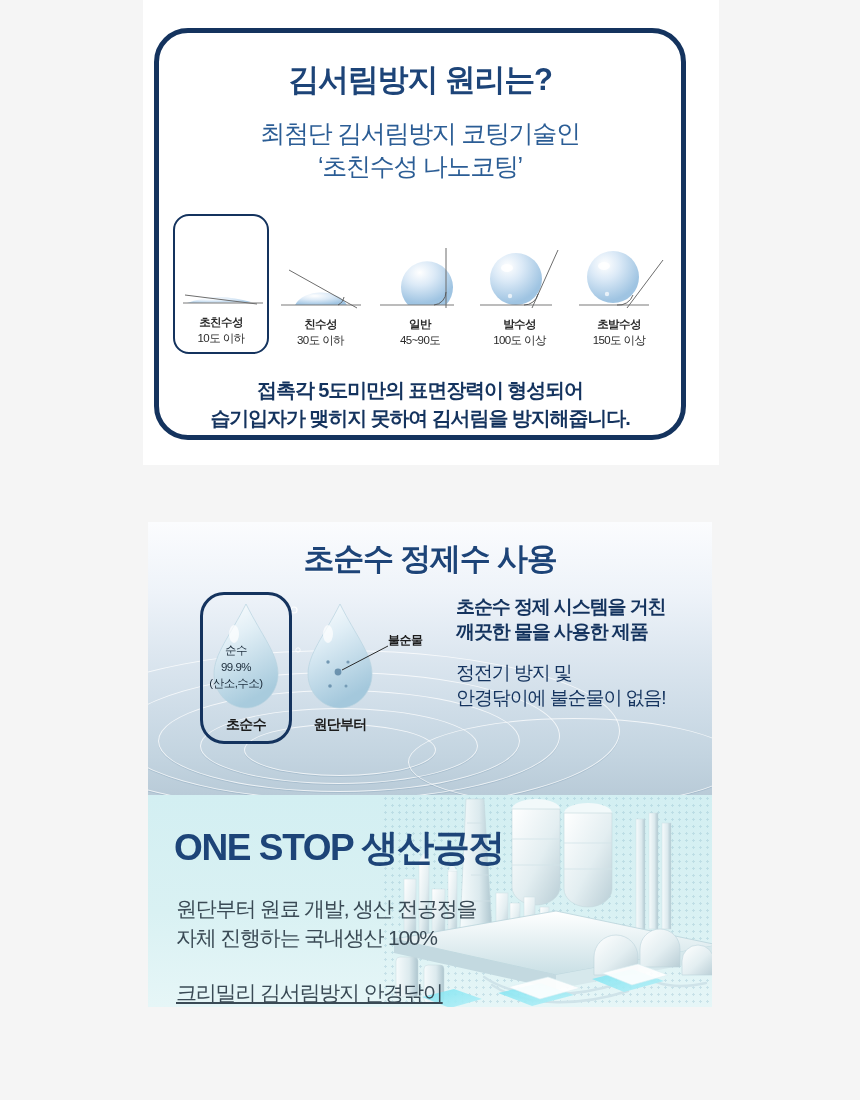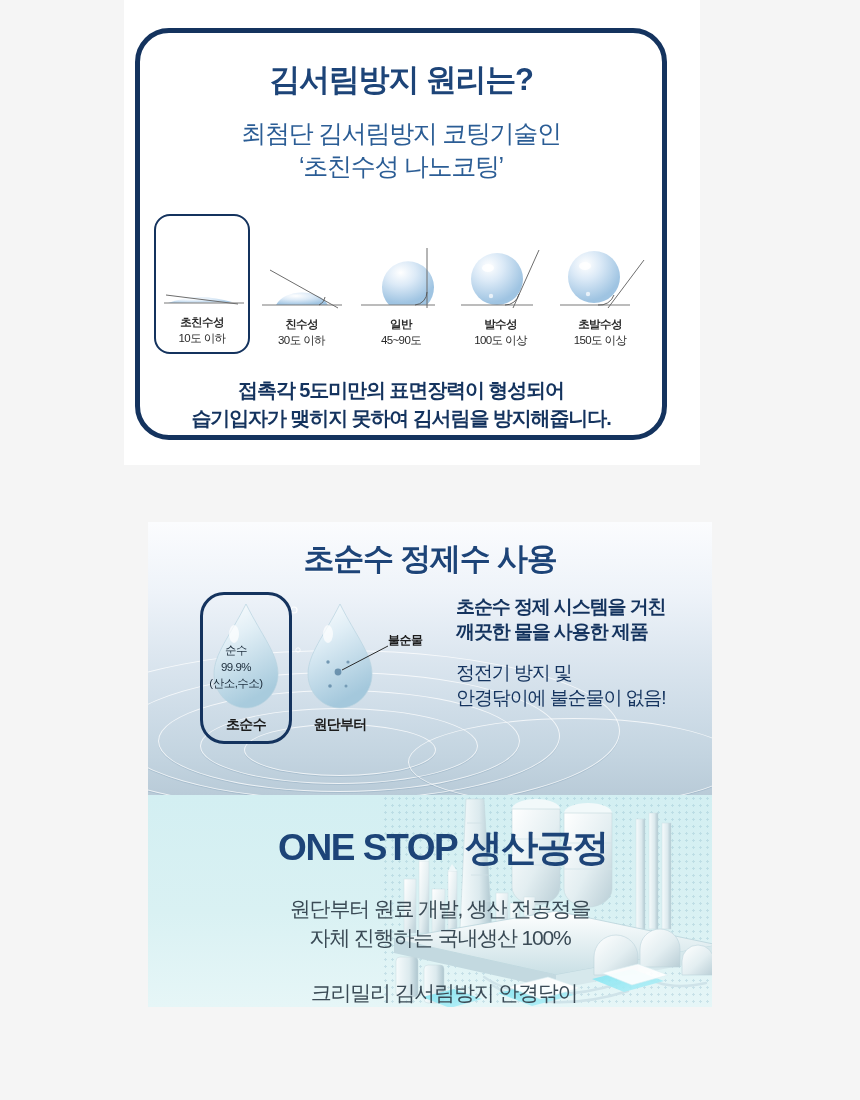--- a/index.html
+++ b/index.html
@@ -11,21 +11,21 @@
     width: 860px;
     height: 1100px;
     position: relative;
     font-family: "Liberation Sans", "DejaVu Sans", sans-serif;
     overflow: hidden;
   }
 
   
   #panel-antifog {
     position: absolute;
-    left: 124px;
+    left: 143px;
     top: 0px;
     width: 576px;
     height: 465px;
     background: #ffffff;
   }
   #antifog-card {
     position: absolute;
     left: 11px;
     top: 28px;
     width: 532px;
@@ -206,21 +206,20 @@
     margin-top: 15px;
   }
   .pw-text div div { white-space: nowrap; }
 
   
   #section-onestop {
     position: relative;
     height: 212px;
     background: linear-gradient(to bottom, #d3eff2 0%, #d9f1f3 55%, #e6f6f7 100%);
     overflow: hidden;
-    text-align: center;
   }
   .dots {
     position: absolute;
     right: 0; top: 0;
     width: 330px; height: 267px;
     background-image: radial-gradient(rgba(120,170,190,0.33) 1px, transparent 1.2px);
     background-size: 7px 7px;
     opacity: 0.8;
   }
   .os-title {
@@ -238,20 +237,21 @@
     font-size: 21px;
     line-height: 1.38;
     letter-spacing: -1.2px;
   }
   .os-text2 {
     position: relative;
     margin: 26px 0 0 28px;
     color: #3a4a55;
     font-size: 21px;
     letter-spacing: -1.2px;
+    text-decoration: underline;
   }
   .os-text div { white-space: nowrap; }
   #factory { position: absolute; right: -6px; bottom: -4px; }
 </style>
 </head>
 <body>
 
 <div id="panel-antifog">
   <div id="antifog-card">
 

